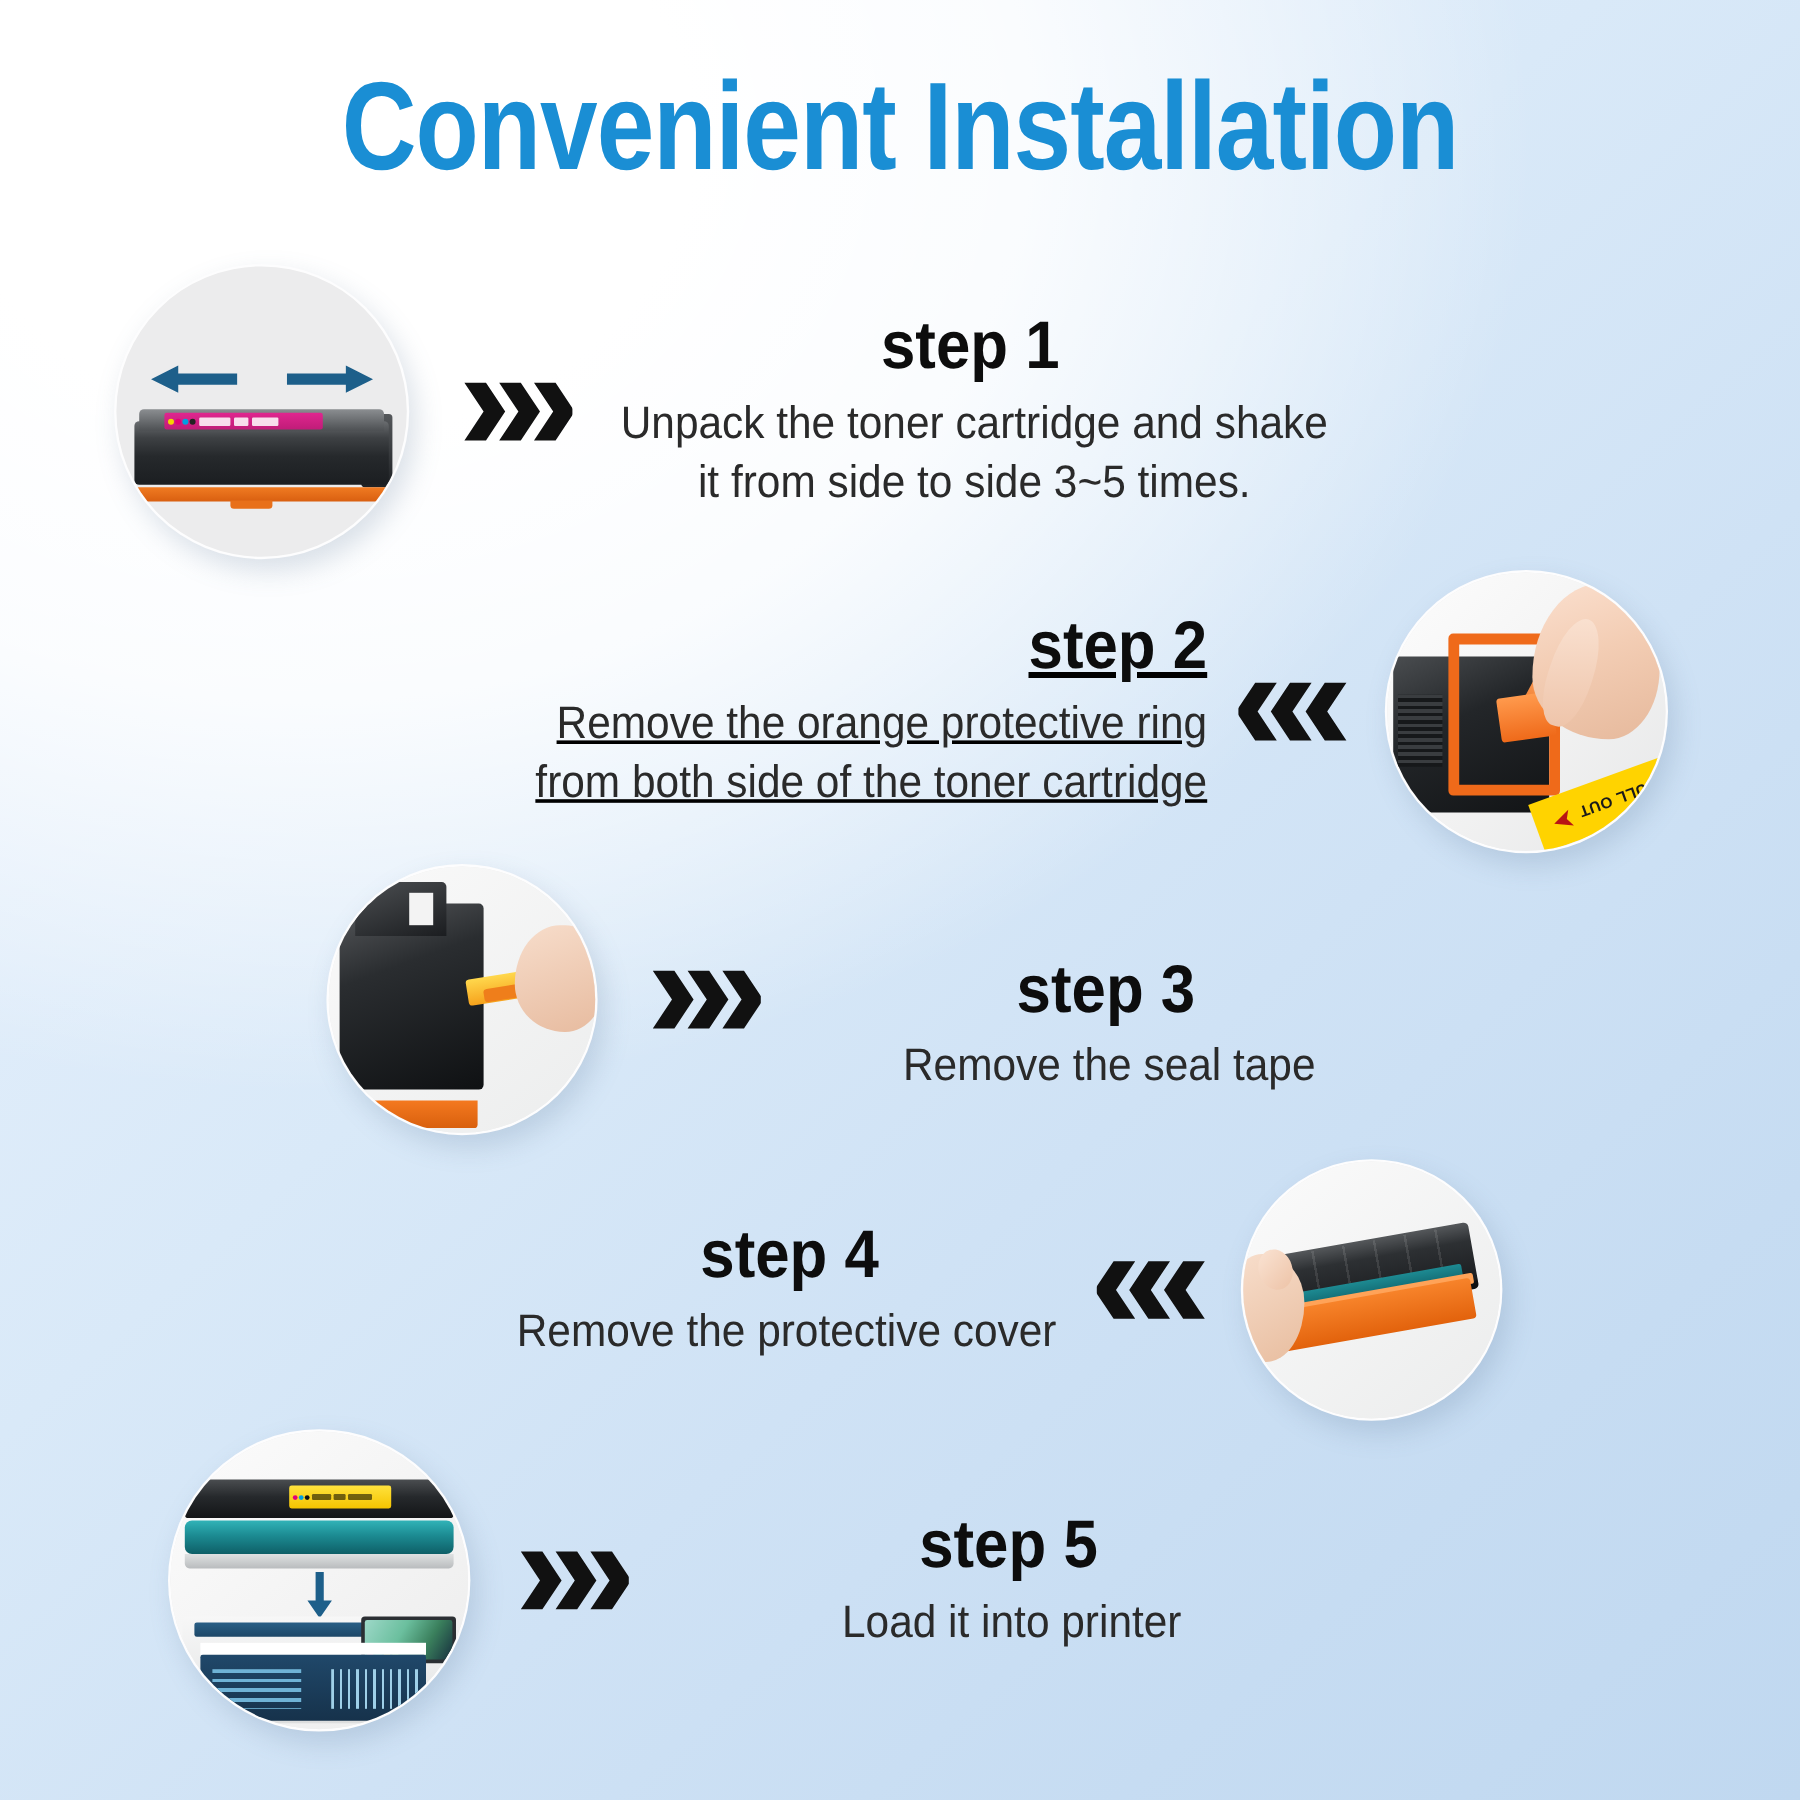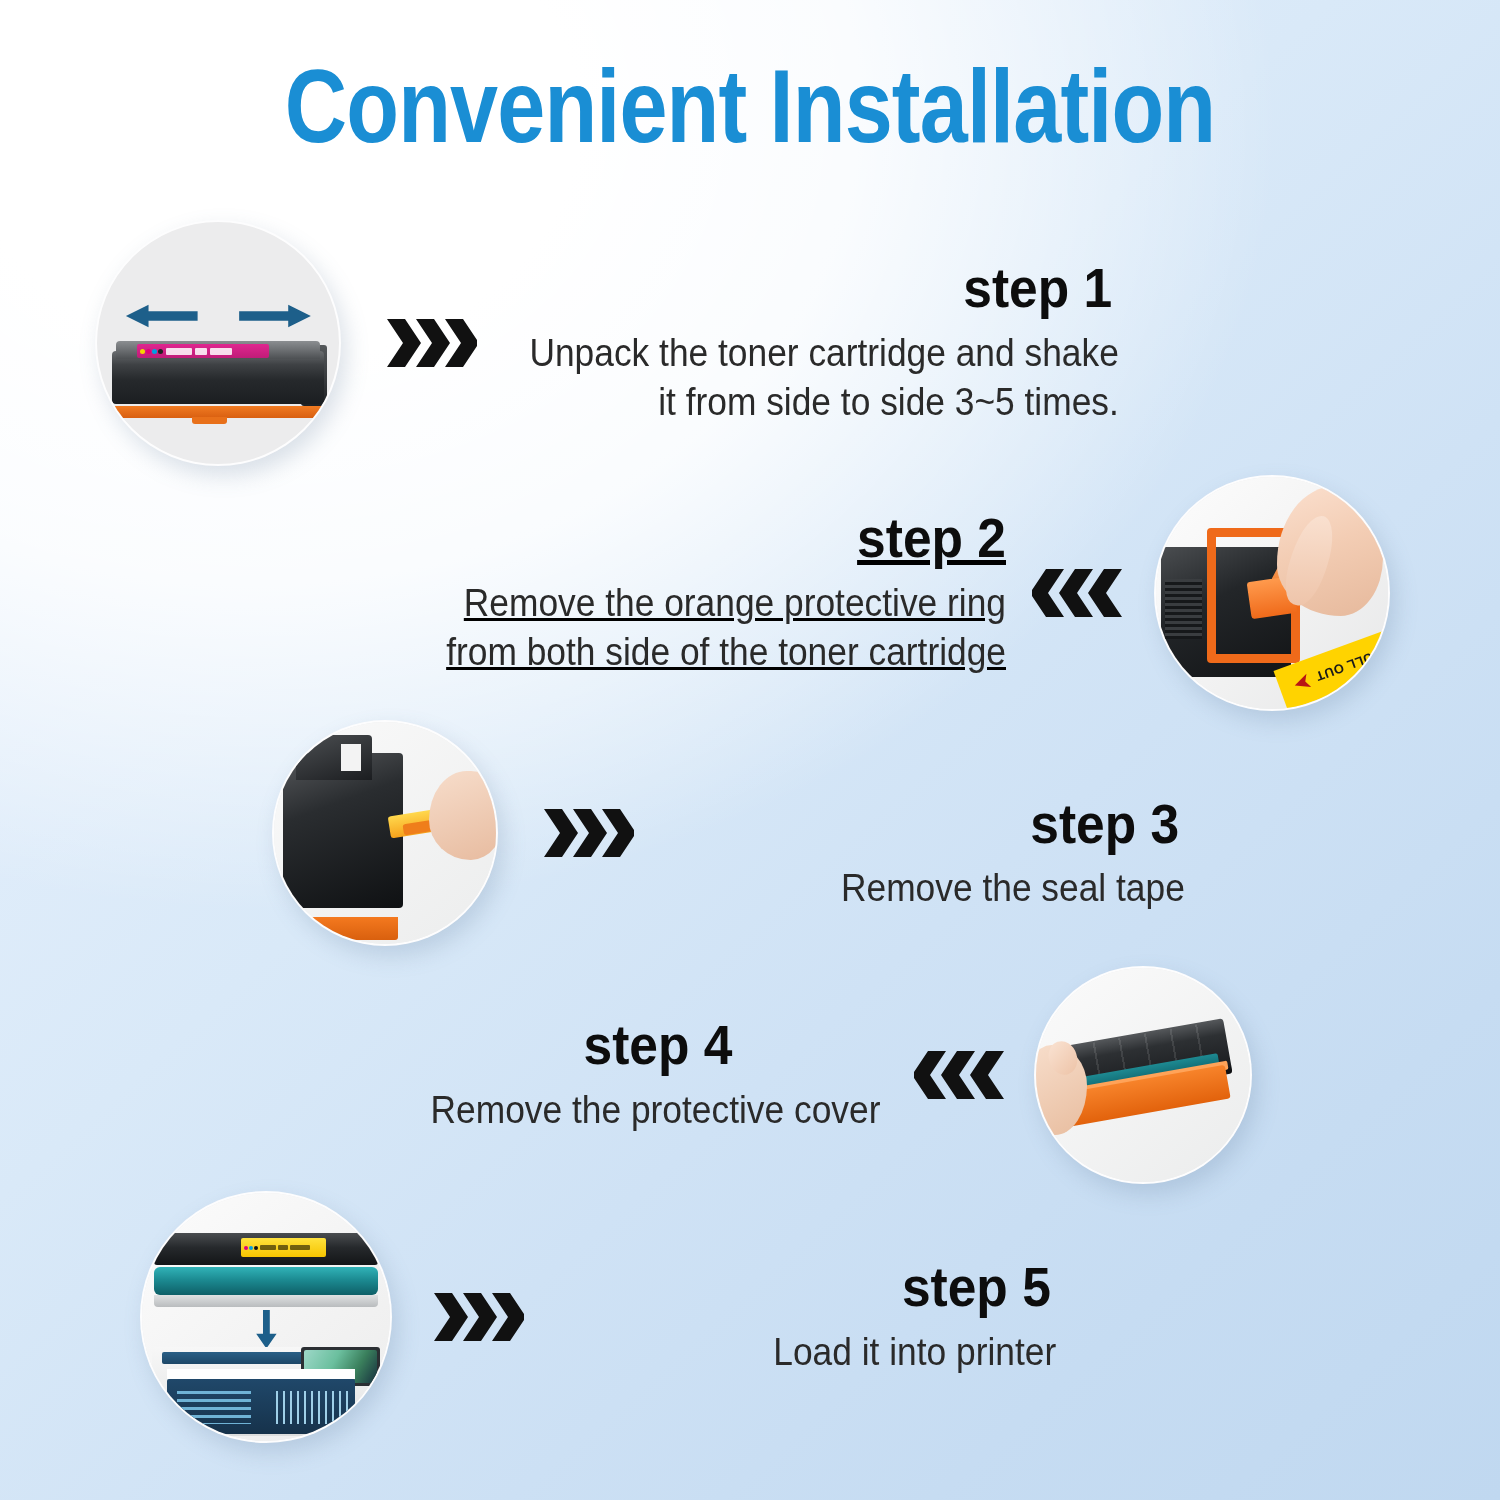--- a/index.html
+++ b/index.html
@@ -72,21 +72,21 @@
   .step-body{
     font-family:"Liberation Sans", sans-serif;
     font-weight:400;
     color:#2a2a2a;
     font-size:38px;
     transform:scaleX(0.93);
     line-height:1.30;
     white-space:pre-line;
     margin-top:10px;
   }
-  .txt.a-left{ text-align:right; transform-origin:left center; }
+  .txt.a-left{ text-align:center; transform-origin:left center; }
   .txt.a-right{ text-align:right; }
   .txt.a-left .step-head, .txt.a-left .step-body{ transform-origin:left center; }
   .txt.a-right .step-head, .txt.a-right .step-body{ transform-origin:right center; }
 
   
   .s1-arrow-row{ position:absolute; top:32%; left:11%; width:78%; height:34px; }
   .s1-arrow-row svg{ width:100%; height:100%; display:block; }
   .cart1{
     position:absolute; left:6%; top:49%; width:88%; height:32%;
   }
@@ -496,17 +496,17 @@
   <div class="chev" style="margin:0 30px 0 40px;">
     <svg width="92" height="64" viewBox="0 0 92 64" xmlns="http://www.w3.org/2000/svg" aria-hidden="true">
       <g fill="#111">
         <path d="M2 8 L20 8 L36 32 L20 56 L2 56 L18 32 Z"></path>
         <path d="M31 8 L49 8 L65 32 L49 56 L31 56 L47 32 Z"></path>
         <path d="M60 8 L78 8 L94 32 L78 56 L60 56 L76 32 Z"></path>
       </g>
     </svg>
   </div>
 
-  <div class="txt a-left" style="width:540px;">
+  <div class="txt a-left" style="width:540px;margin-left:38px;">
     <div class="step-head">step 5</div>
     <div class="step-body">Load it into printer</div>
   </div>
 </div>
 
 </body></html>

